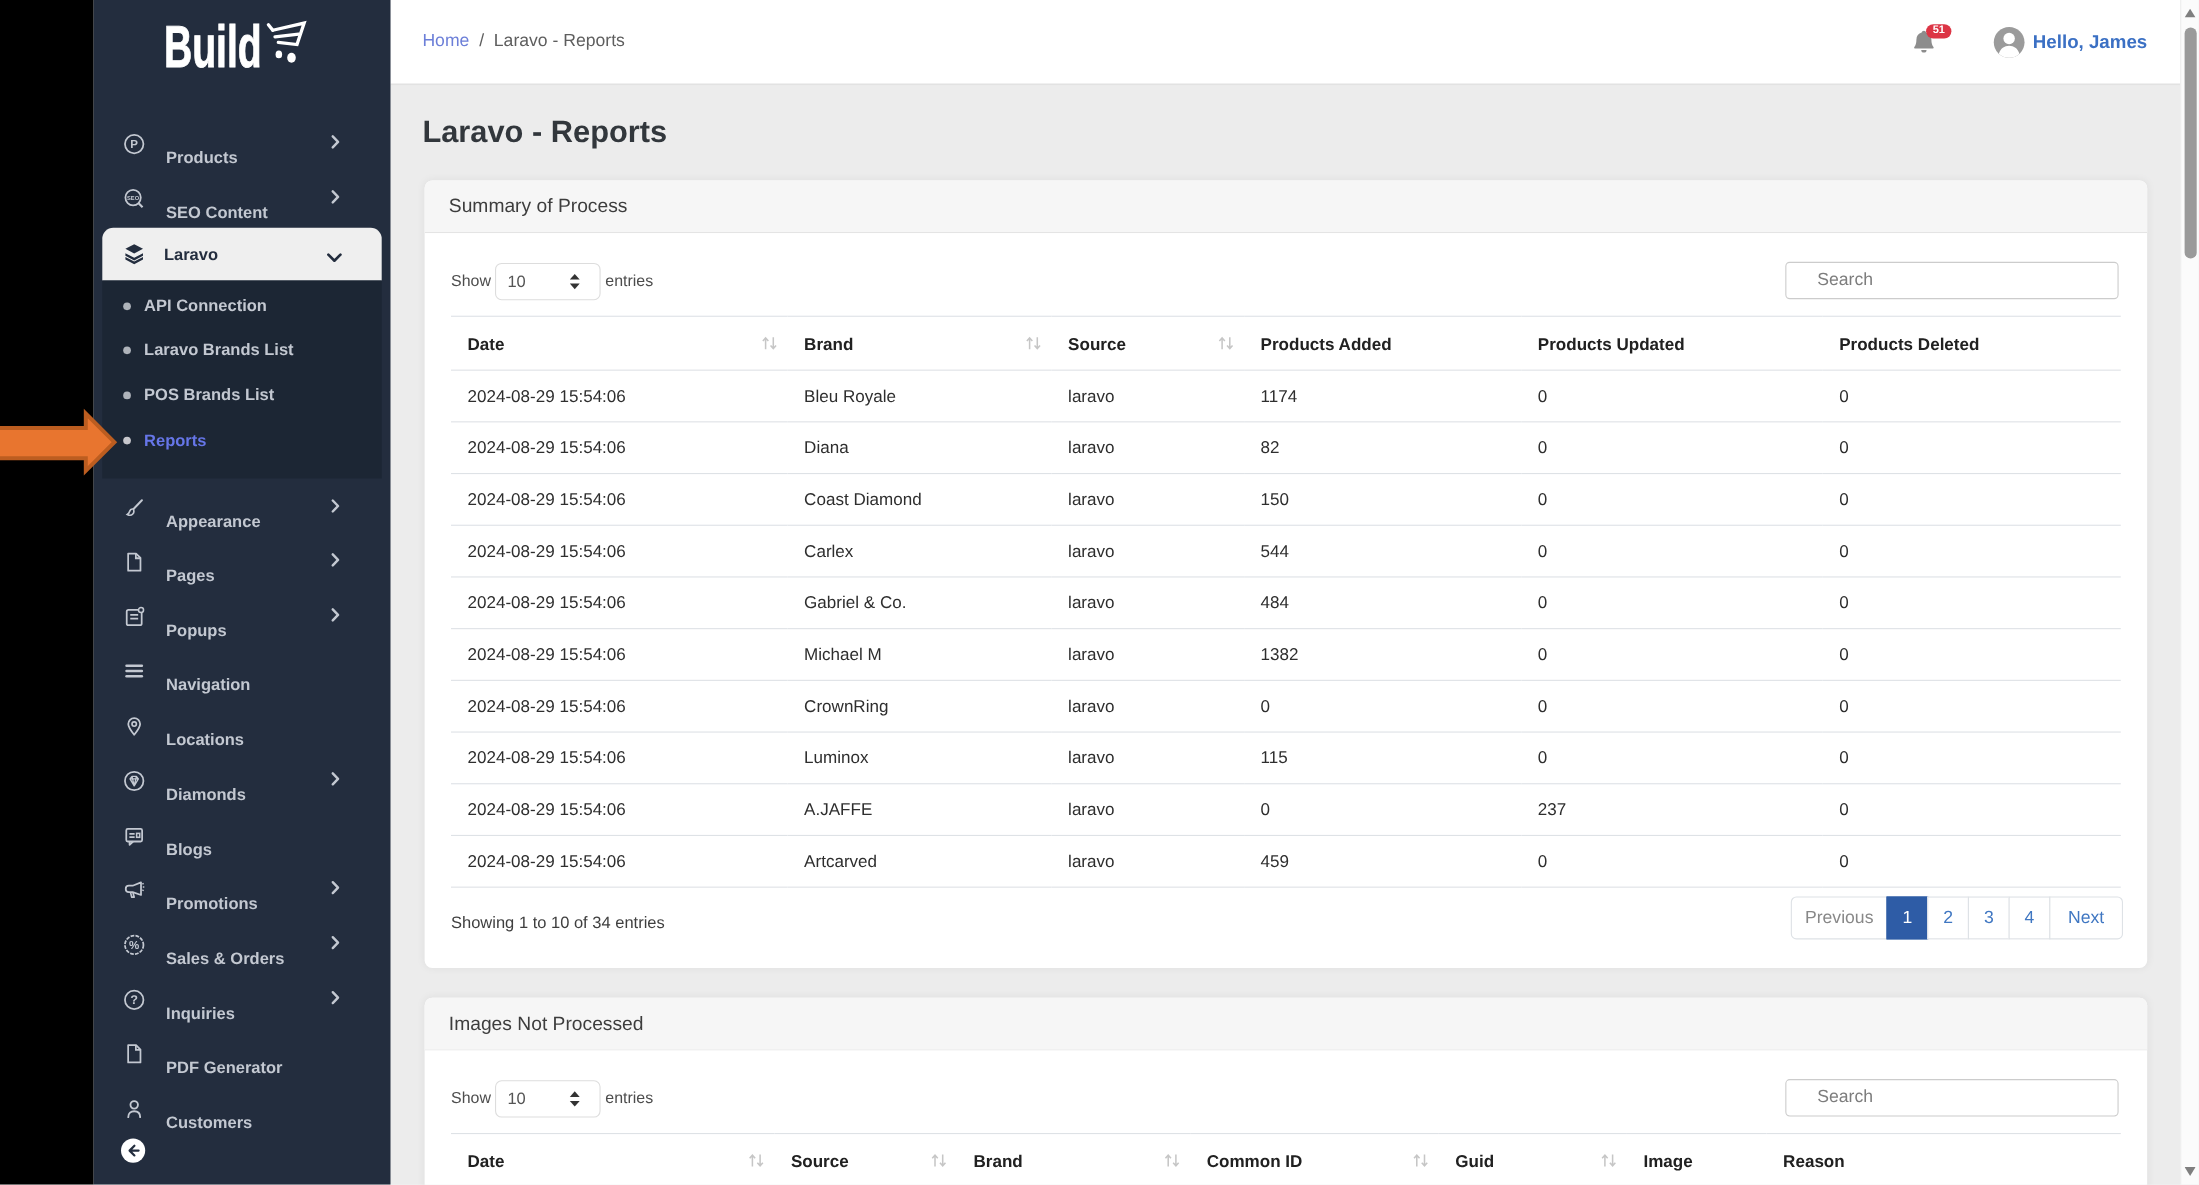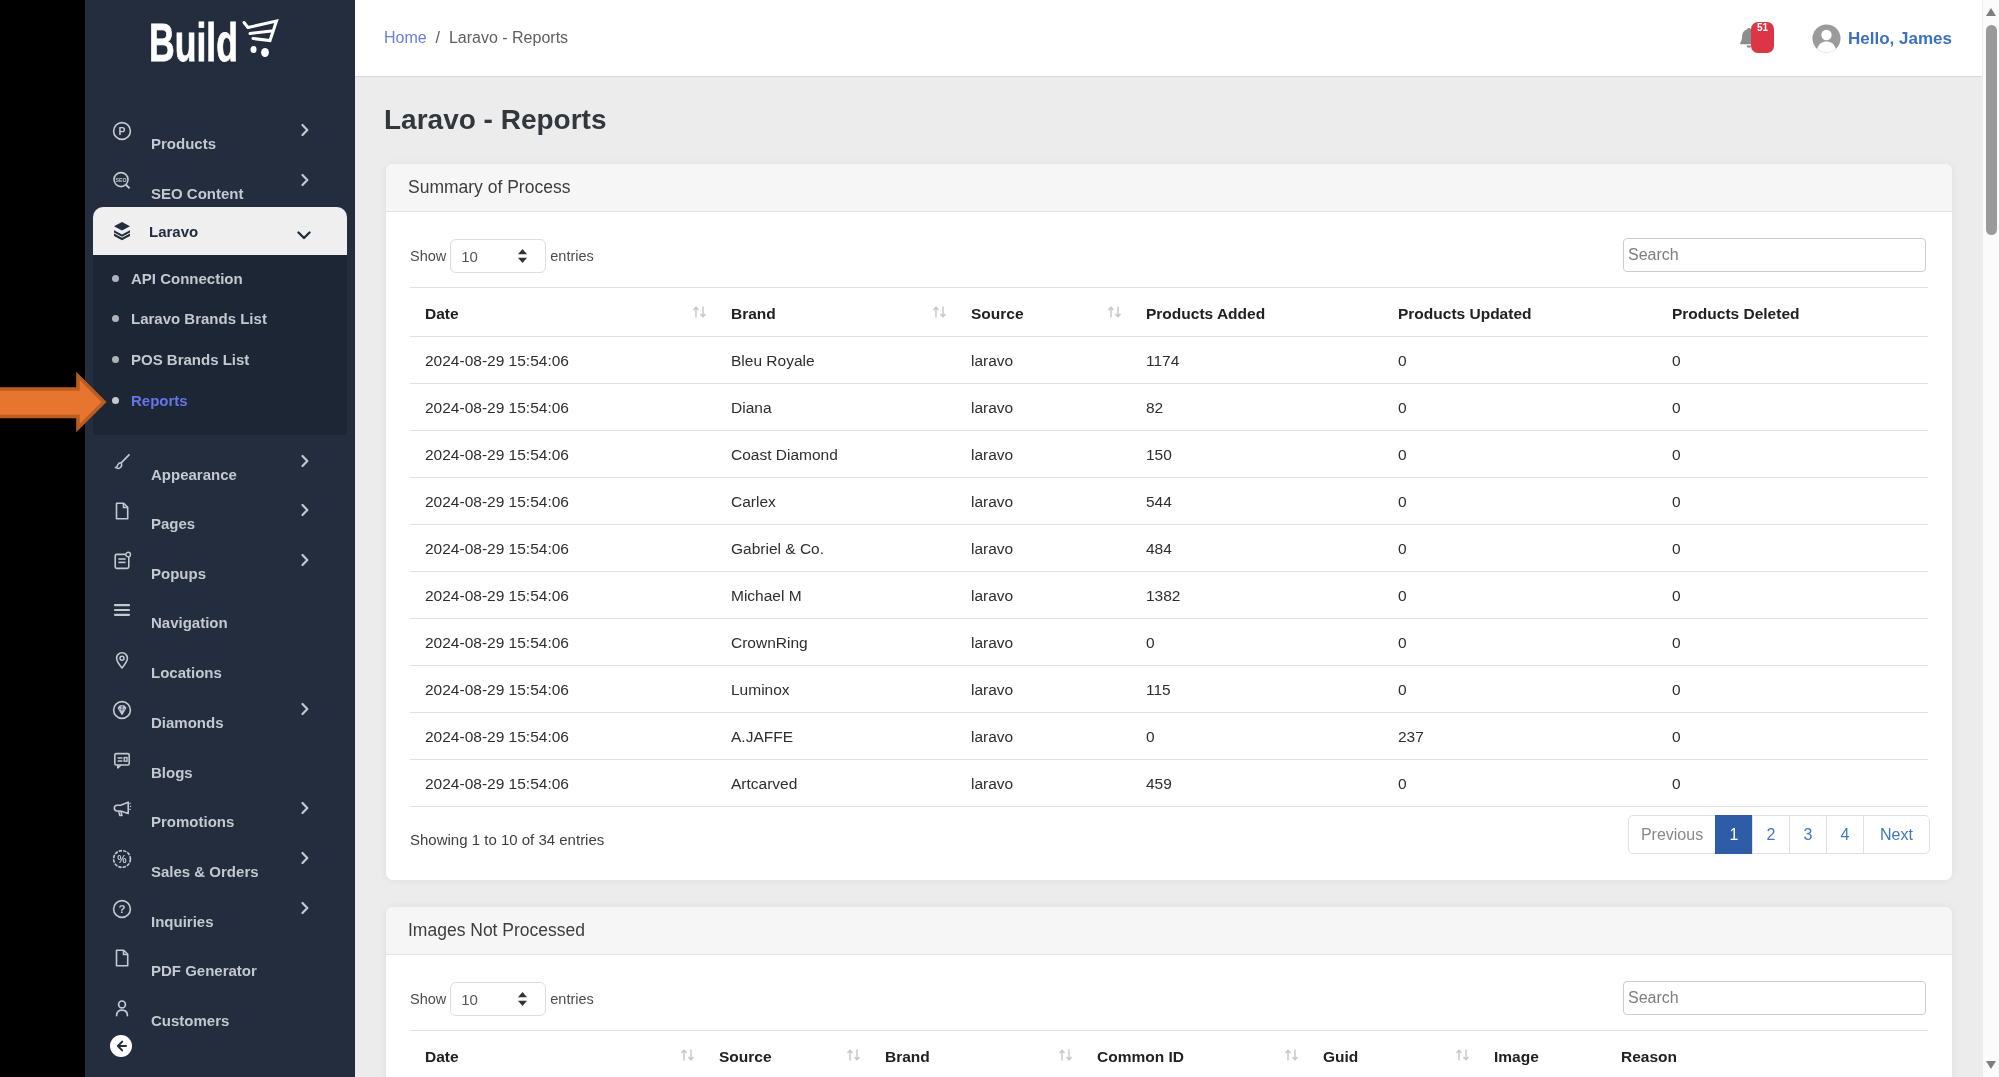--- a/index.html
+++ b/index.html
@@ -32,21 +32,21 @@
 .content { position:absolute; left:355px; top:78px; width:1627px; height:999px; background:#ececec; }
 h1.pagetitle { position:absolute; left:29px; top:26px; font-size:28px; color:#32373c; }
 .card { position:absolute; left:31px; width:1566px; background:#fff; border-radius:7px; box-shadow:0 0 8px rgba(0,0,0,0.06); }
 .card1 { top:86px; height:716px; }
 .card2 { top:829px; height:260px; }
 .cardhead { height:48px; background:#f6f6f6; border-bottom:1px solid #e2e2e2; border-radius:7px 7px 0 0; display:flex; align-items:center; font-size:17.5px; color:#3d3d3d; padding-left:22px; }
 .showrow { position:absolute; left:24px; font-size:14.5px; color:#4d4d4d; display:flex; align-items:center; height:34px; }
 .selbox { display:inline-block; width:96px; height:34px; border:1px solid #ddd; border-radius:6px; margin:0 4px; position:relative; color:#555; }
 .selbox .v { position:absolute; left:10px; top:8px; font-size:15px; }
 .selbox .ar { position:absolute; right:17px; top:8px; }
-.search { position:absolute; right:26px; width:303px; height:34px; border:1px solid #ccc; border-radius:4px; font-size:16px; color:#7d7d7d; line-height:32px; padding-left:4px; background:#fff; }
+.search { position:absolute; right:26px; width:303px; height:34px; border:1px solid #ccc; border-radius:4px; font-size:16px; color:#7d7d7d; line-height:32px; padding-left:28px; background:#fff; }
 table.dt { position:absolute; left:24px; width:1518px; border-collapse:collapse; font-size:15.5px; color:#2e2e2e; }
 table.dt th { text-align:left; font-size:15.5px; color:#212121; padding:0 0 0 15px; height:49px; vertical-align:middle; padding-top:4px; border-top:1px solid #dee2e6; border-bottom:1px solid #dee2e6; position:relative; }
 table.dt td { padding:2px 0 0 15px; height:47px; vertical-align:middle; border-bottom:1px solid #dee2e6; }
 .sorticon { position:absolute; right:9px; top:50%; margin-top:-7px; width:15px; height:14px; }
 .showing { position:absolute; left:24px; font-size:15px; color:#3f3f3f; }
 .pager { position:absolute; right:22px; display:flex; font-size:16px; }
 .pager .pg { height:39px; line-height:37px; border:1px solid #dee2e6; background:#fff; color:#4077c2; text-align:center; margin-left:-1px; }
 .pager .prev { width:88px; color:#888; border-radius:5px 0 0 5px; }
 .pager .num { width:38px; }
 .pager .act { background:#2e5ca6; color:#fff; border-color:#2e5ca6; }
@@ -273,21 +273,21 @@
   </div>
 </aside>
 
 <div class="topbar">
   <div class="crumb"><a>Home</a> &nbsp;/&nbsp; Laravo - Reports</div>
   <div style="position:absolute;left:1383px;top:27px;">
     <svg width="22" height="23" viewBox="0 0 22 23">
         <path d="M11,1 c1,0 1.8,0.65 2,1.5 c3,0.85 4.8,3.3 4.8,6.3 c0,3.2 0.75,5.4 1.9,6.9 c0.45,0.6 0,1.5 -0.8,1.5 H3.1 c-0.8,0 -1.25,-0.9 -0.8,-1.5 c1.15,-1.5 1.9,-3.7 1.9,-6.9 c0,-3 1.8,-5.45 4.8,-6.3 c0.2,-0.85 1,-1.5 2,-1.5 Z" fill="#8d8d8d"></path>
         <path d="M8.6,18.4 a2.4,2.4 0 0 0 4.8,0 Z" fill="#8d8d8d"></path>
       </svg>
-    <span style="position:absolute;left:13px;top:-5px;background:#dc3545;color:#fff;font-size:10px;font-weight:bold;border-radius:7px;padding:1px 6px 20px;line-height:10px;">51</span>
+    <span style="position:absolute;left:13px;top:-5px;background:#dc3545;color:#fff;font-size:10px;font-weight:bold;border-radius:7px;padding:1px 6px 2px;line-height:10px;">51</span>
   </div>
   <div style="position:absolute;left:1457px;top:24px;">
     <svg width="29" height="29" viewBox="0 0 29 29">
         <defs>
           <clipPath id="avc">
             <circle cx="14.5" cy="14.5" r="14"></circle>
           </clipPath>
         </defs>
         <circle cx="14.5" cy="14.5" r="14" fill="#9b9b9b"></circle>
         <g clip-path="url(#avc)">

